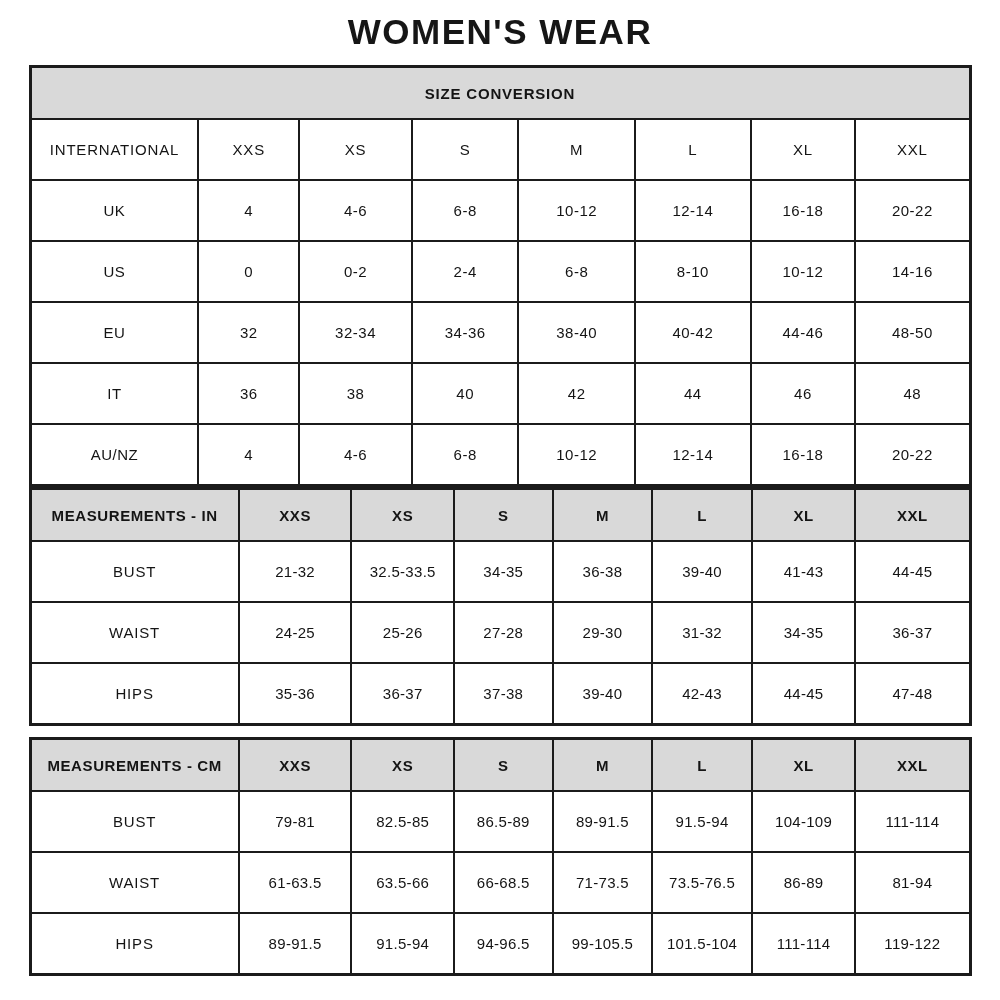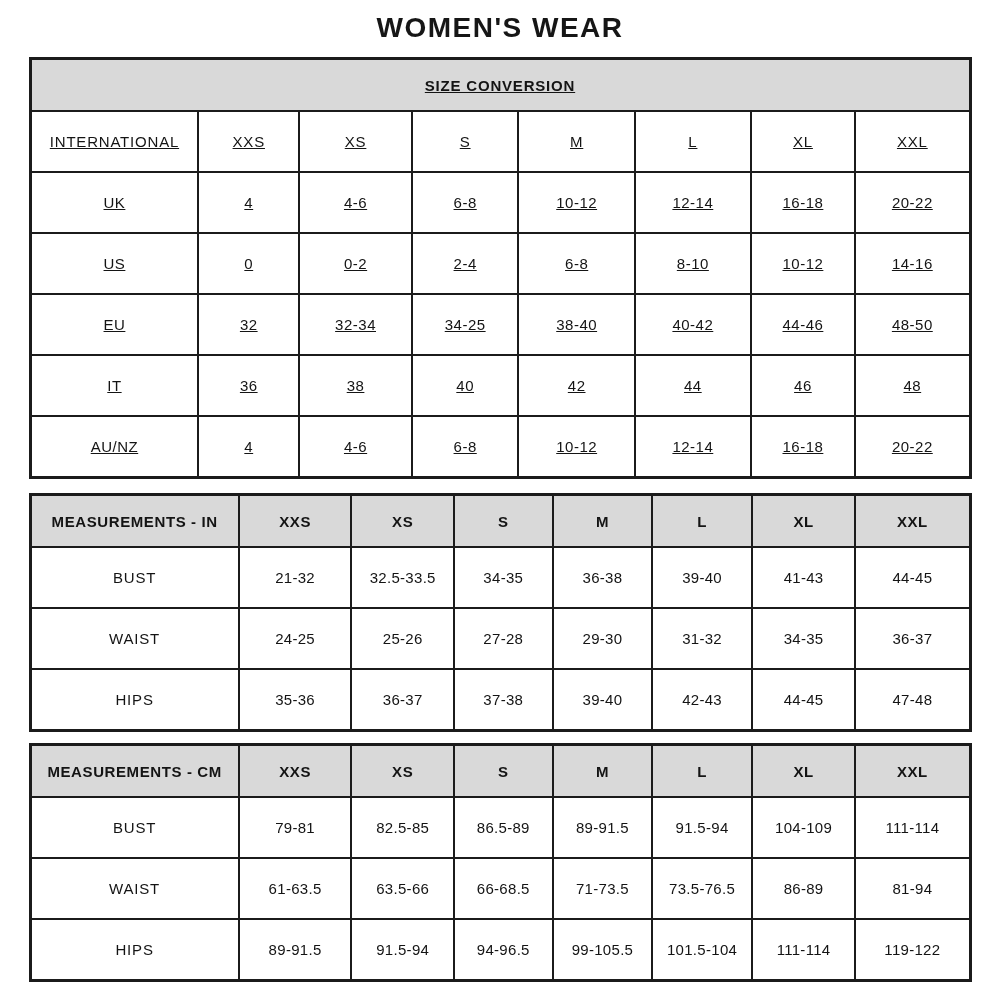--- a/index.html
+++ b/index.html
@@ -13,21 +13,21 @@
     width: 1000px;
     height: 1000px;
     background: #ffffff;
     box-sizing: border-box;
     padding-top: 12px;
     overflow: hidden;
   }
   .page-title {
     margin: 0 0 13px 0;
     text-align: center;
-    font-size: 28px;
+    font-size: 35px;
     font-weight: 700;
     letter-spacing: 1.5px;
     color: #161616;
   }
   table.chart {
     width: 943px;
     margin: 0 auto;
     border-collapse: collapse;
     table-layout: fixed;
     border: 3px solid #1b1b1b;
@@ -73,21 +73,21 @@
     letter-spacing: 0.5px;
   }
   table.tbl-measure tbody td {
     font-size: 15px;
     letter-spacing: 0.3px;
   }
   table.tbl-measure tbody td.row-label {
     font-size: 15px;
     letter-spacing: 0.8px;
   }
-  table.tbl-sizeconv { margin-bottom: 14px; text-decoration: underline; }
+  table.tbl-sizeconv { margin-bottom: 0; }
   table.tbl-in { margin-bottom: 11px; }
 </style>
 </head>
 <body>
 
 <div class="page">
 
   <h1 class="page-title">WOMEN'S WEAR</h1>
 
   <table class="chart tbl-sizeconv">
@@ -134,21 +134,21 @@
           <td class="value-cell">2-4</td>
           <td class="value-cell">6-8</td>
           <td class="value-cell">8-10</td>
           <td class="value-cell">10-12</td>
           <td class="value-cell">14-16</td>
         </tr>
         <tr>
           <td class="row-label">EU</td>
           <td class="value-cell">32</td>
           <td class="value-cell">32-34</td>
-          <td class="value-cell">34-25</td>
+          <td class="value-cell">34-36</td>
           <td class="value-cell">38-40</td>
           <td class="value-cell">40-42</td>
           <td class="value-cell">44-46</td>
           <td class="value-cell">48-50</td>
         </tr>
         <tr>
           <td class="row-label">IT</td>
           <td class="value-cell">36</td>
           <td class="value-cell">38</td>
           <td class="value-cell">40</td>

